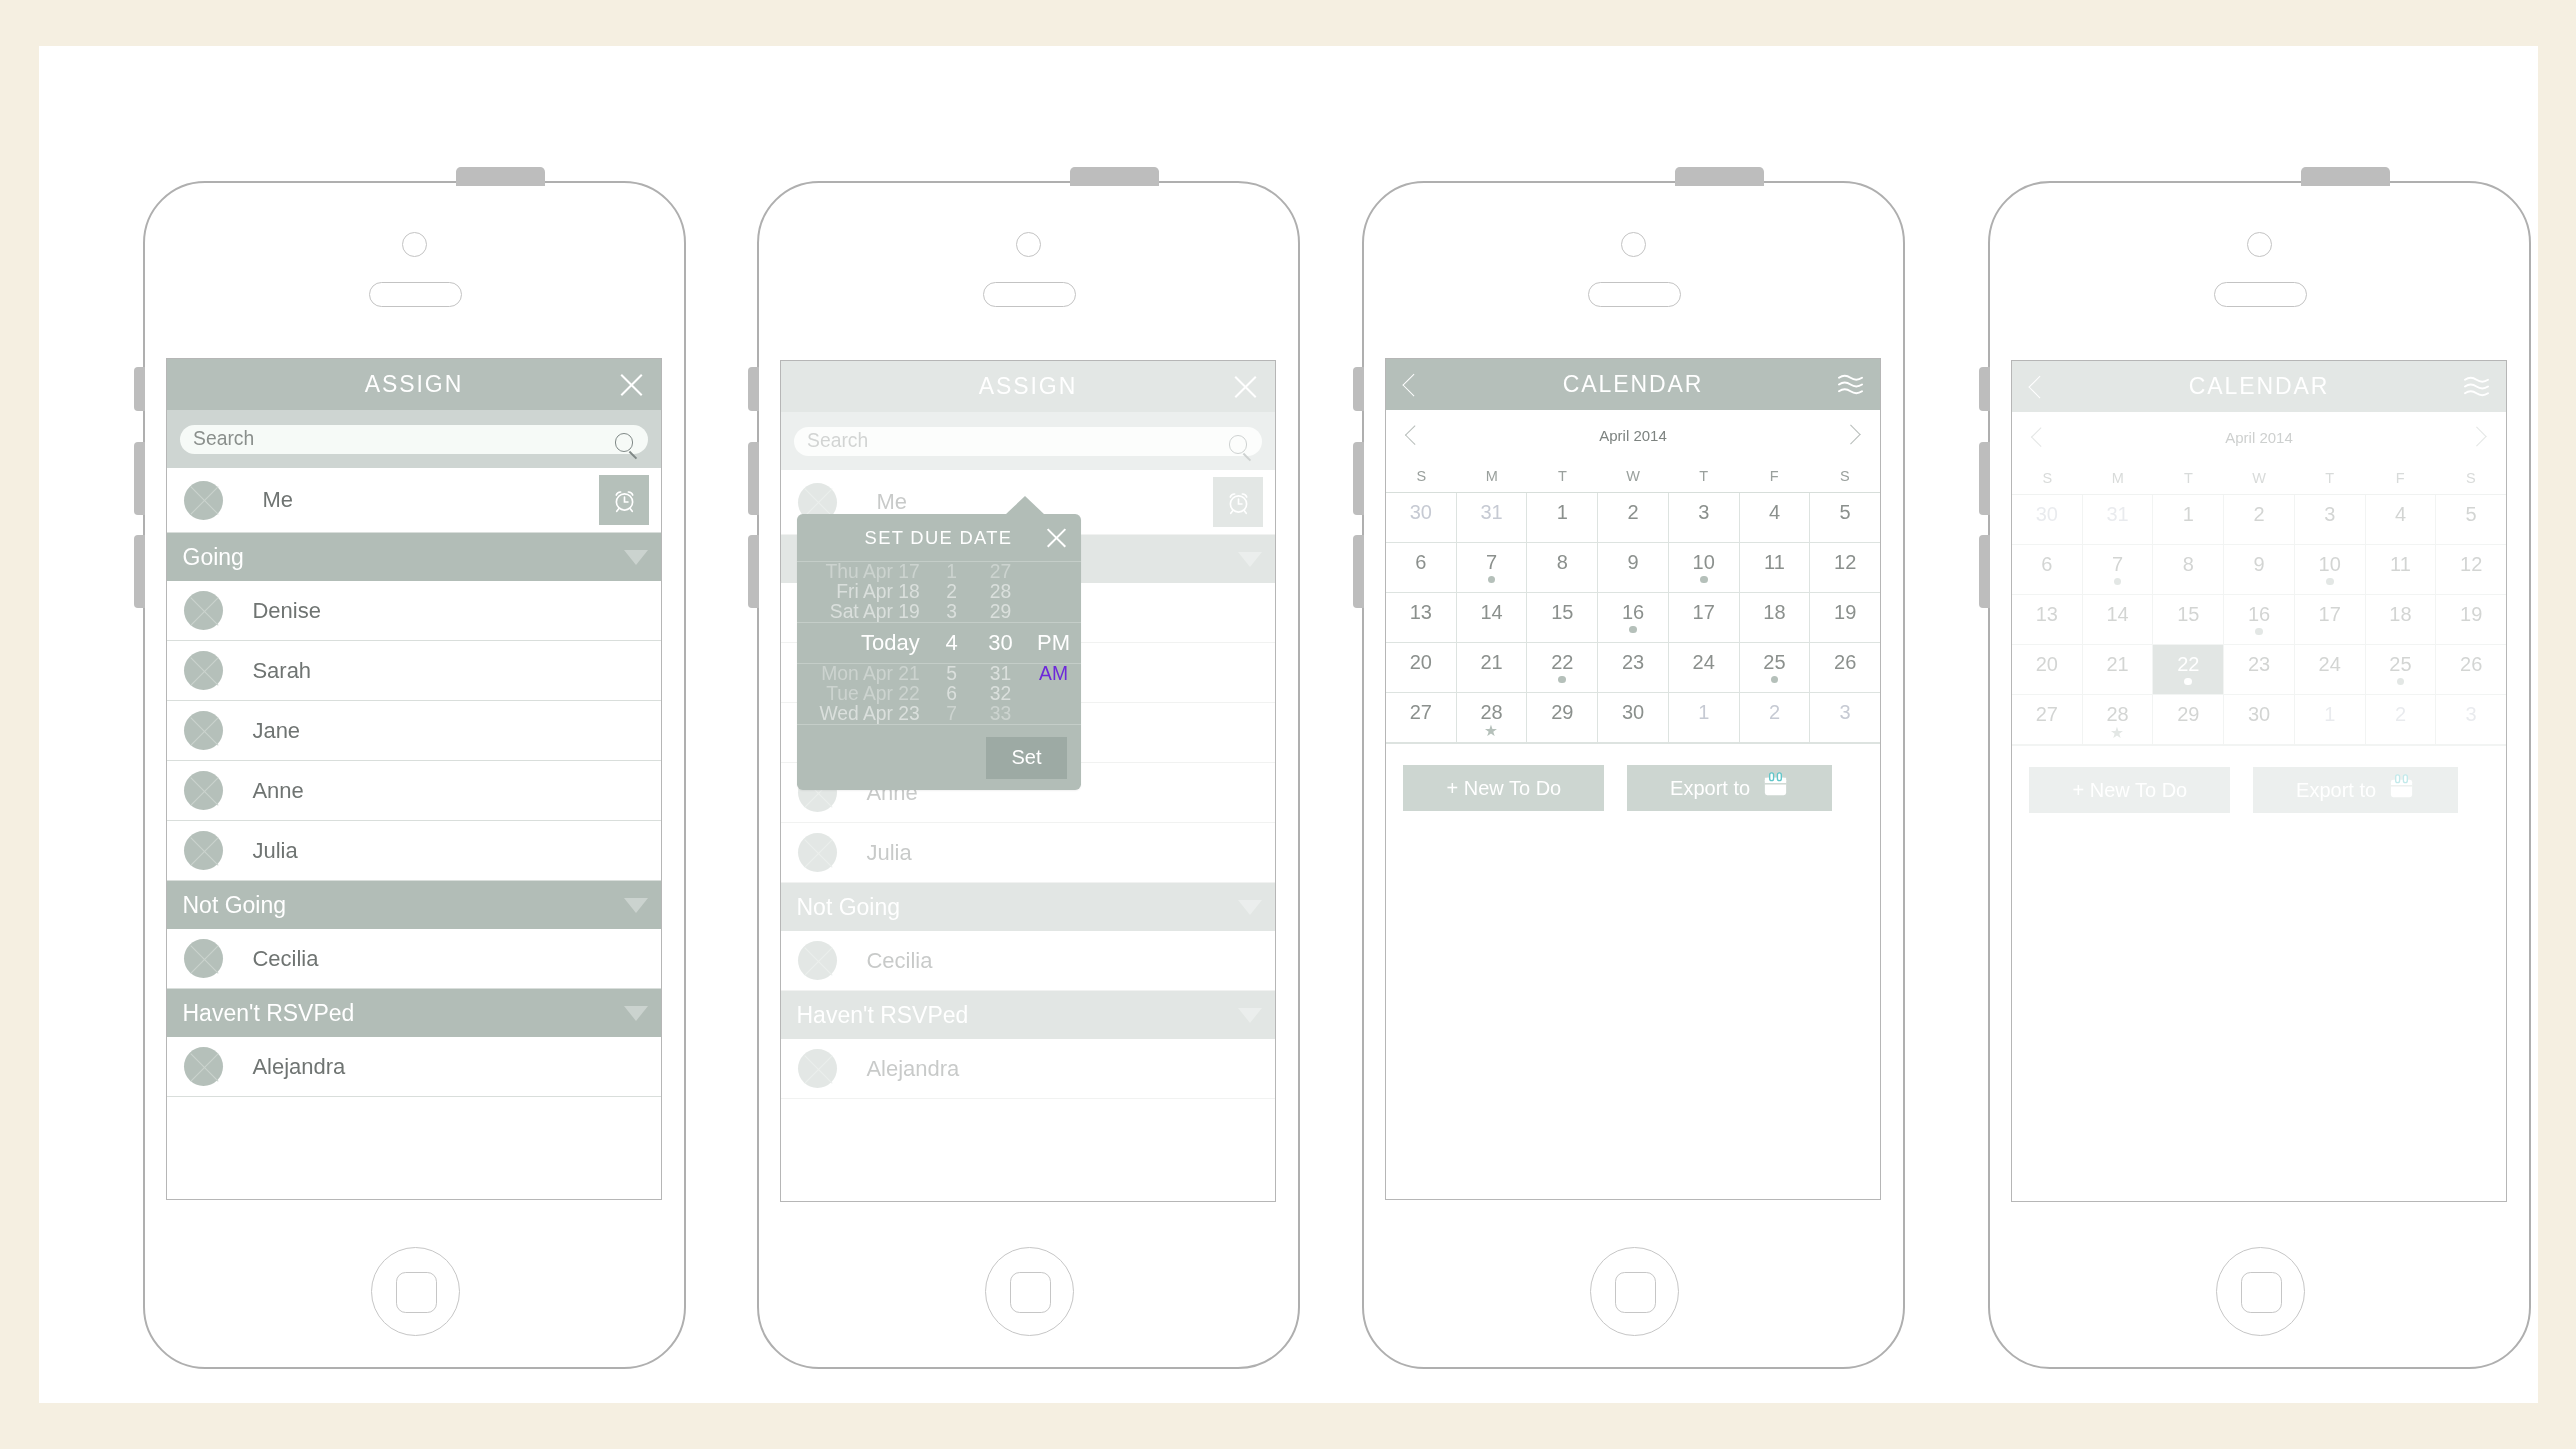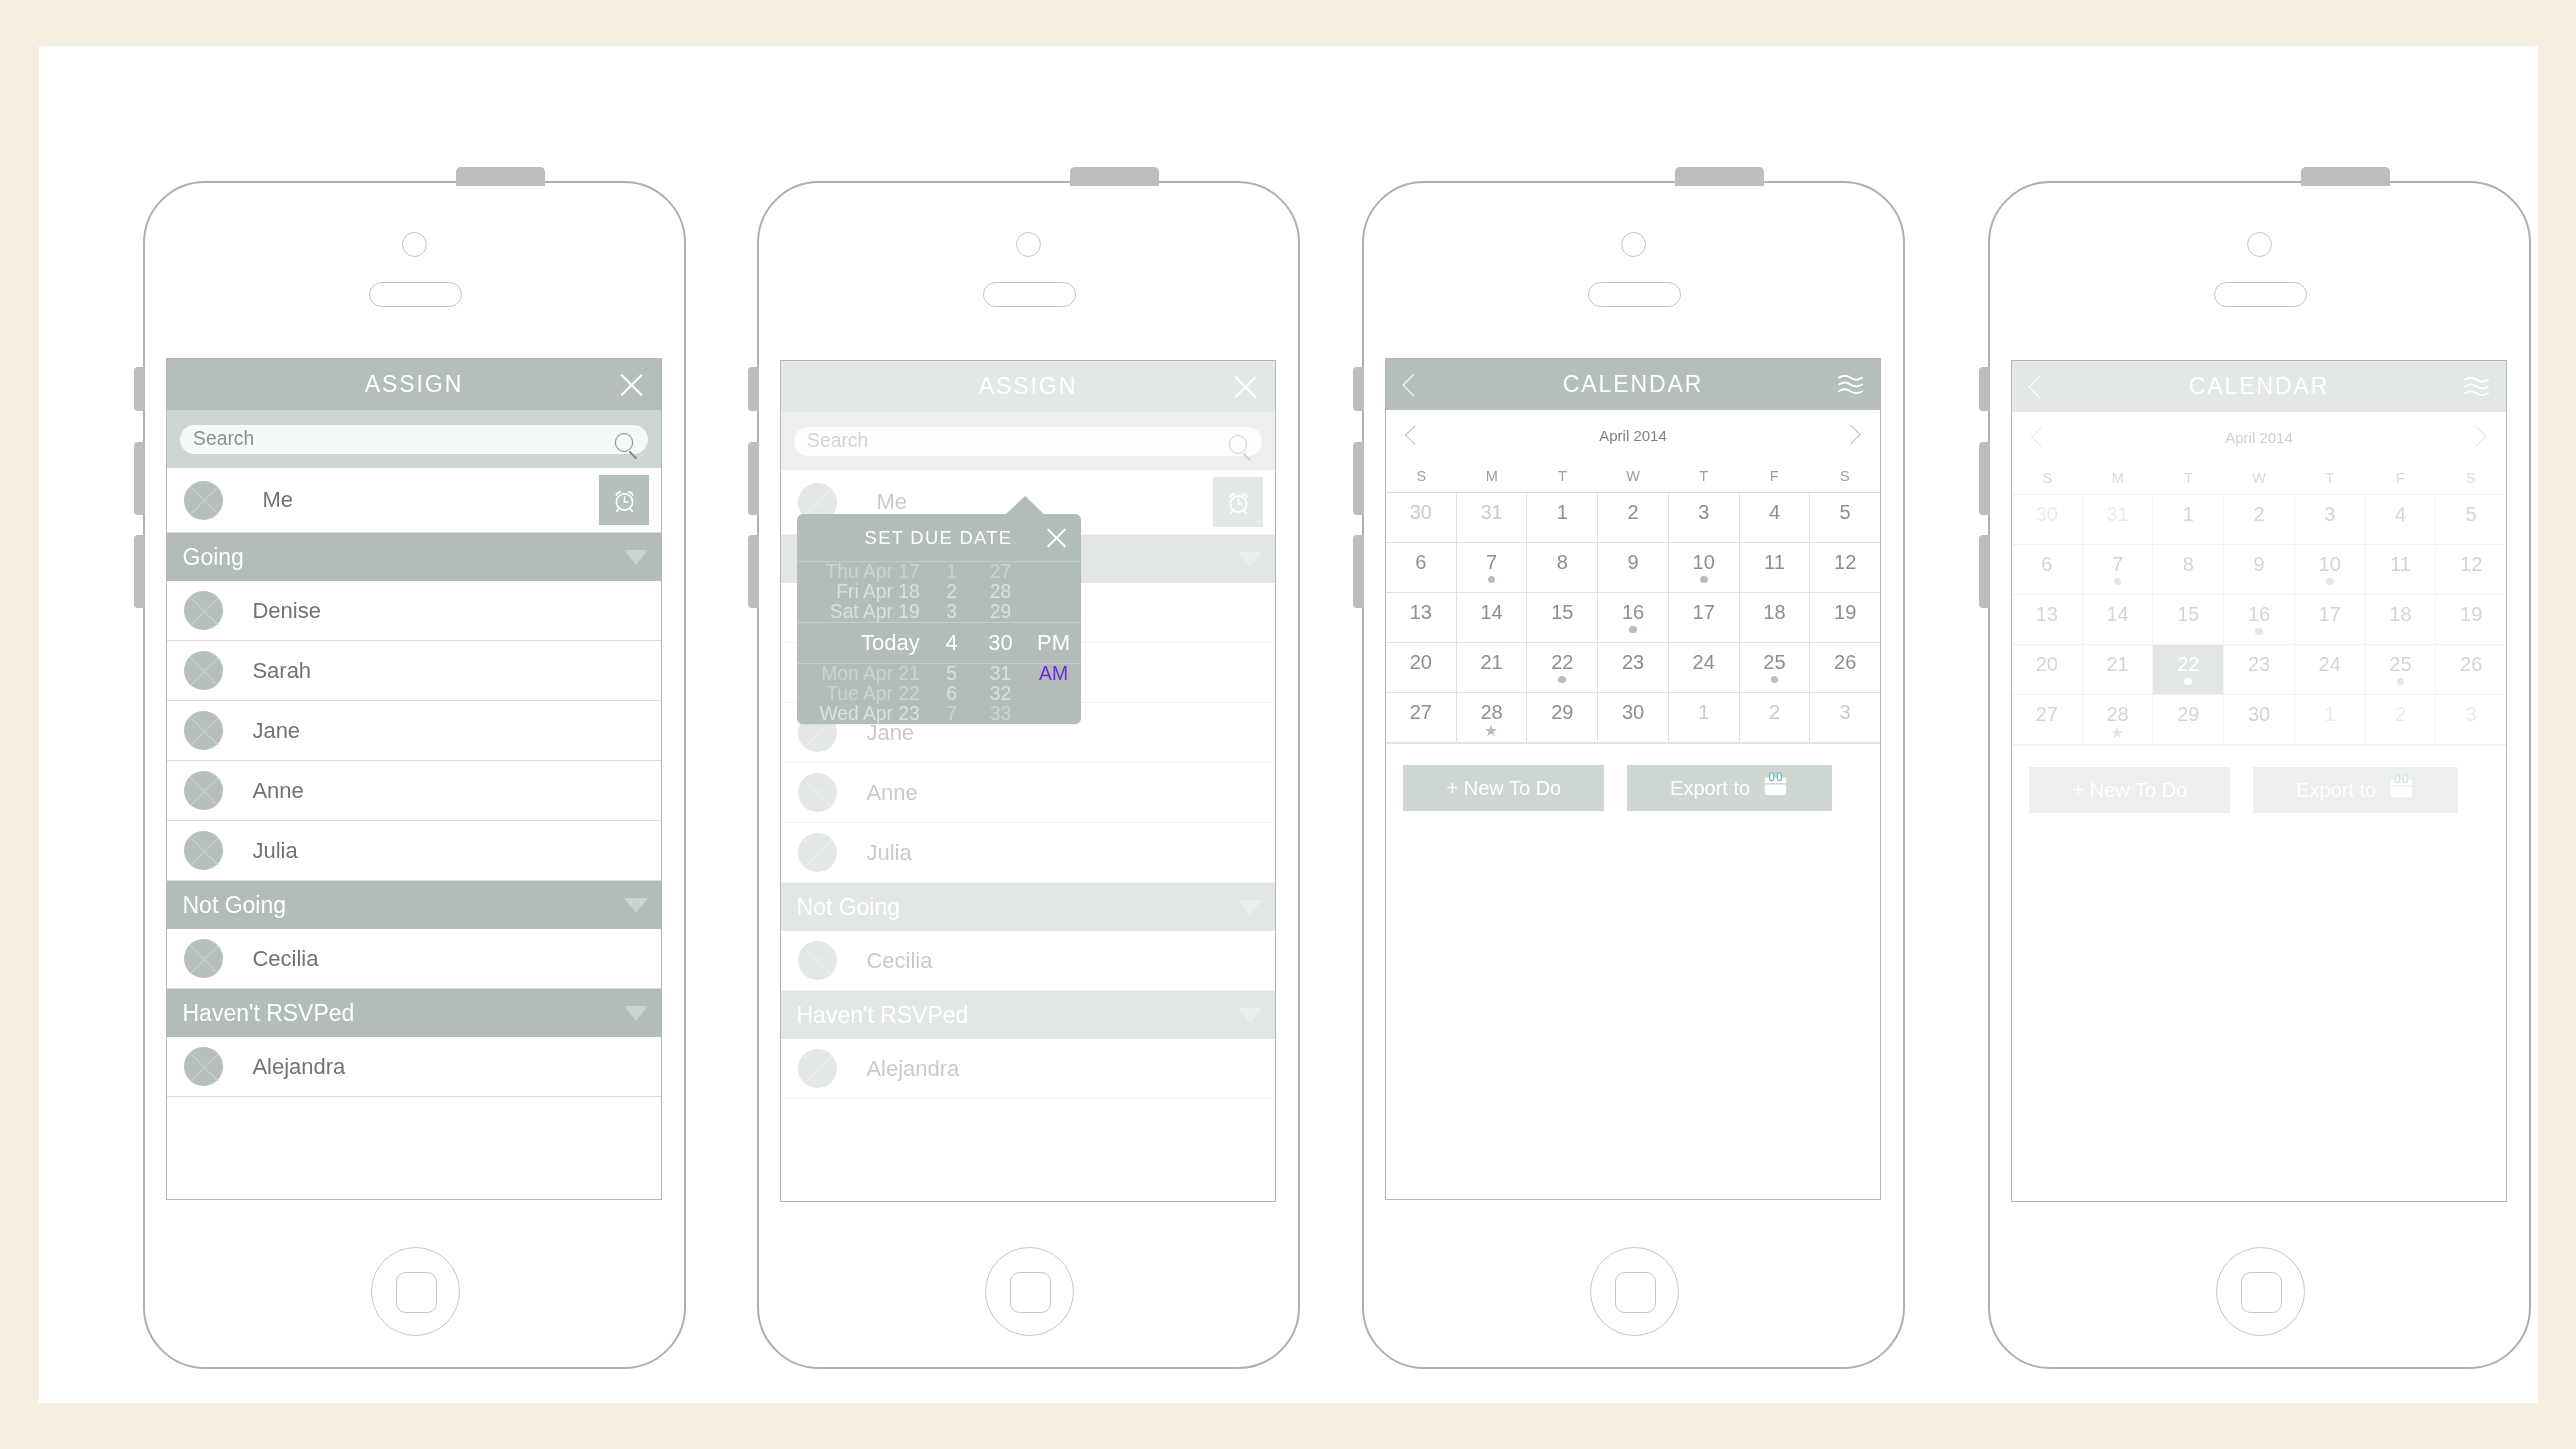--- a/index.html
+++ b/index.html
@@ -497,20 +497,23 @@
               <span class="v col-mer"></span>
             </div>
             <div class="pick-row">
               <span class="v col-day">Wed Apr 23</span>
               <span class="v col-hour faint">7</span>
               <span class="v col-min faint">33</span>
               <span class="v col-mer"></span>
             </div>
           </div>
 
+          <div class="modal-foot">
+            <div class="set-btn">Set</div>
+          </div>
         </div>
       </div>
     </div>
   </div>
 
   <div class="phone phone-3">
     <div class="phone-body">
       <div class="power-btn"></div>
       <div class="side-btn s1"></div>
       <div class="side-btn s2"></div>

